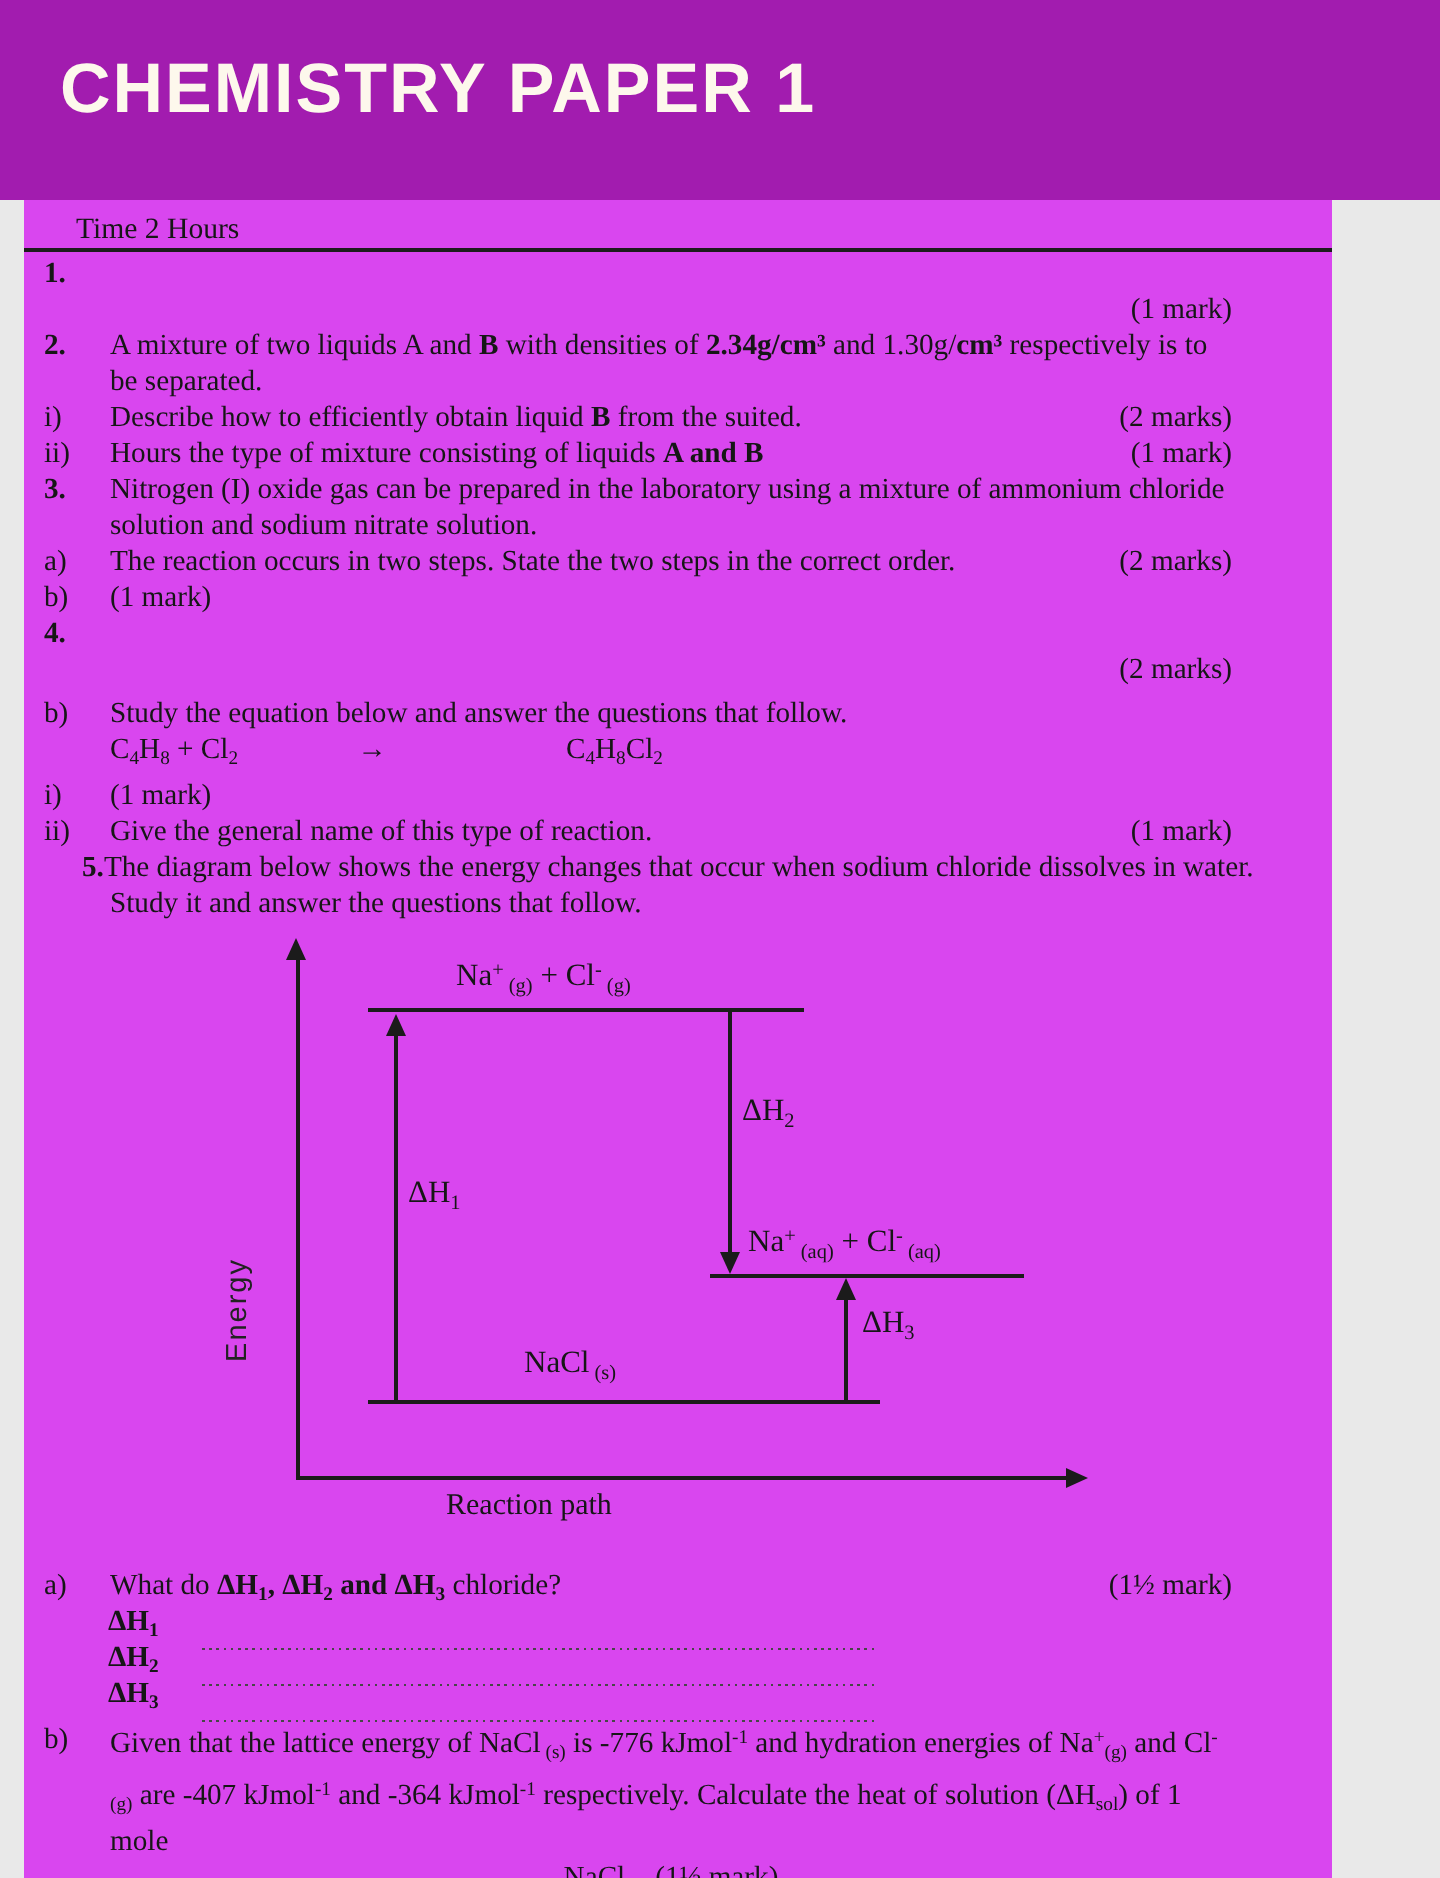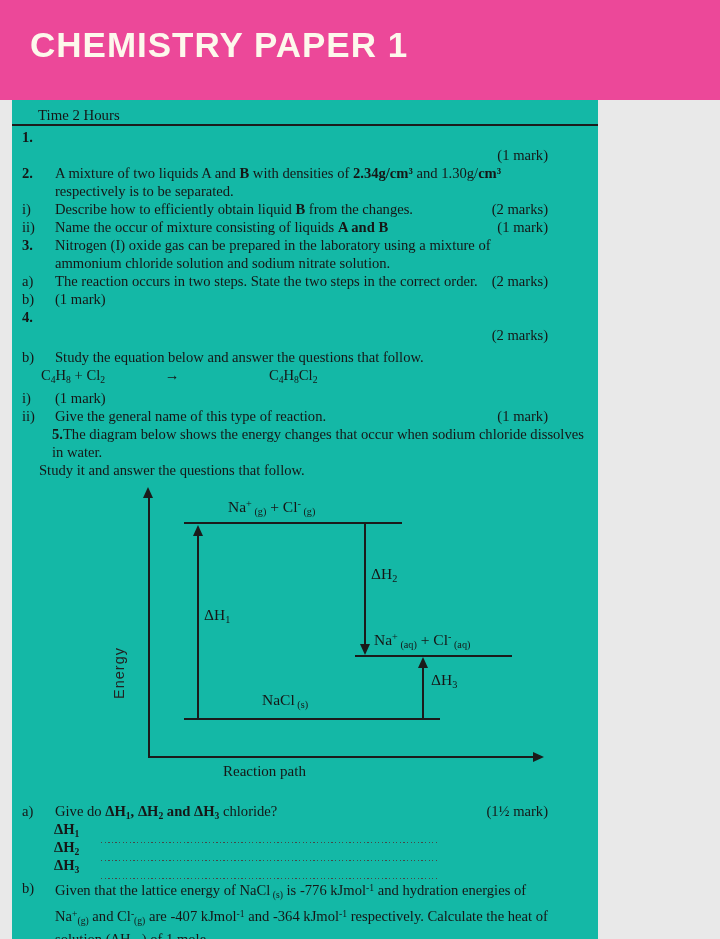--- a/index.html
+++ b/index.html
@@ -1,44 +1,44 @@
 <!DOCTYPE html>
 <html><head>
 <meta charset="utf-8">
 <style>
   html,body{margin:0;padding:0}
   body{
     width:720px;height:939px;overflow:hidden;position:relative;
     background:#e9e9e9;color:#161616;
     font-family:"Liberation Serif","DejaVu Serif",serif;
   }
-  .appbar{position:absolute;left:0;top:0;width:720px;height:100px;background:#ec4899}
+  .appbar{position:absolute;left:0;top:0;width:720px;height:100px;background:#a21caf}
   .appbar h1{
     margin:0;padding:25px 0 0 30px;
     font-family:"Liberation Sans","DejaVu Sans",sans-serif;
     font-weight:bold;font-size:35px;letter-spacing:1px;color:#fdf8ec;
   }
-  .page{position:absolute;left:12px;top:100px;width:586px;height:839px;background:#14b8a6}
+  .page{position:absolute;left:12px;top:100px;width:654px;height:839px;background:#d946ef}
   .timerow{padding:7px 0 1px 26px;border-bottom:2px solid #1c1c1c;font-size:14.8px;line-height:16px}
   .doc{font-size:14.6px;line-height:18px;padding-top:2px}
   .row{display:flex;padding:0 50px 0 10px}
   .num{flex:0 0 33px}
   .bn{font-weight:bold}
   .txt{flex:1 1 auto}
   .marks{flex:0 0 auto;white-space:nowrap}
   .marksline{text-align:right;padding-right:50px}
   .b{font-weight:bold}
   .sb{font-size:0.66em;vertical-align:-0.32em}
   .sp{font-size:0.66em;vertical-align:0.45em}
-  .eqrow{padding-left:29px}
+  .eqrow{padding-left:43px}
   .eq-arrow{display:inline-block;margin-left:56px}
   .eq-rhs{display:inline-block;margin-left:86px}
   .spacer{height:4px}
-  .line1{padding-left:40px}
-  .line2{padding-left:27px}
+  .line1{padding-left:29px}
+  .line2{padding-left:43px}
   
   .diagram{position:relative;height:313px;margin-top:0}
   .hl,.vl{position:absolute;background:#1b1b1b}
   .hl{height:2px}
   .vl{width:2px}
   .arr{position:absolute;width:0;height:0}
   .arr.up{border-left:5px solid transparent;border-right:5px solid transparent;border-bottom:11px solid #1b1b1b}
   .arr.down{border-left:5px solid transparent;border-right:5px solid transparent;border-top:11px solid #1b1b1b}
   .arr.right{border-top:5px solid transparent;border-bottom:5px solid transparent;border-left:11px solid #1b1b1b}
   .dlabel{position:absolute;font-size:15.5px;white-space:nowrap}
@@ -79,27 +79,27 @@
     </div>
     <div class="marksline">(1 mark)</div>
 
     <div class="row">
       <span class="num bn">2.</span>
       <span class="txt"><span>A mixture of two liquids A and </span><span class="b">B</span><span> with densities of </span><span class="b">2.34g/cm³</span><span> and 1.30g/</span><span class="b">cm³</span><span> respectively is to be separated.</span></span>
     </div>
 
     <div class="row">
       <span class="num">i)</span>
-      <span class="txt"><span>Describe how to efficiently obtain liquid </span><span class="b">B</span><span> from the changes.</span></span>
+      <span class="txt"><span>Describe how to efficiently obtain liquid </span><span class="b">B</span><span> from the suited.</span></span>
       <span class="marks">(2 marks)</span>
     </div>
 
     <div class="row">
       <span class="num">ii)</span>
-      <span class="txt"><span>Name the occur of mixture consisting of liquids </span><span class="b">A and B</span></span>
+      <span class="txt"><span>Hours the type of mixture consisting of liquids </span><span class="b">A and B</span></span>
       <span class="marks">(1 mark)</span>
     </div>
 
     <div class="row">
       <span class="num bn">3.</span>
       <span class="txt"><span>Nitrogen (I) oxide gas can be prepared in the laboratory using a mixture of ammonium chloride solution and sodium nitrate solution.</span></span>
     </div>
 
     <div class="row">
       <span class="num">a)</span>
@@ -169,21 +169,21 @@
       <i class="arr up" style="left:406px;top:178px"></i>
       <i class="vl" style="left:410px;top:189px;height:50px"></i>
       <span class="dlabel" style="left:419px;top:192px"><span>ΔH</span><span class="sb">3</span></span>
 
       <i class="hl" style="left:172px;top:239px;width:256px"></i>
       <span class="dlabel" style="left:250px;top:212px"><span>NaCl</span><span class="sb"> (s)</span></span>
     </div>
 
     <div class="row qa-row">
       <span class="num">a)</span>
-      <span class="txt"><span>Give do </span><span class="b">ΔH</span><span class="b sb">1</span><span class="b">, </span><span class="b">ΔH</span><span class="b sb">2</span><span class="b"> and </span><span class="b">ΔH</span><span class="b sb">3</span><span> chloride?</span></span>
+      <span class="txt"><span>What do </span><span class="b">ΔH</span><span class="b sb">1</span><span class="b">, </span><span class="b">ΔH</span><span class="b sb">2</span><span class="b"> and </span><span class="b">ΔH</span><span class="b sb">3</span><span> chloride?</span></span>
       <span class="marks">(1½ mark)</span>
     </div>
 
     <div class="ansrow">
       <span class="anslabel"><span class="b">ΔH</span><span class="b sb">1</span></span>
       <span class="dots"></span>
     </div>
     <div class="ansrow">
       <span class="anslabel"><span class="b">ΔH</span><span class="b sb">2</span></span>
       <span class="dots"></span>

